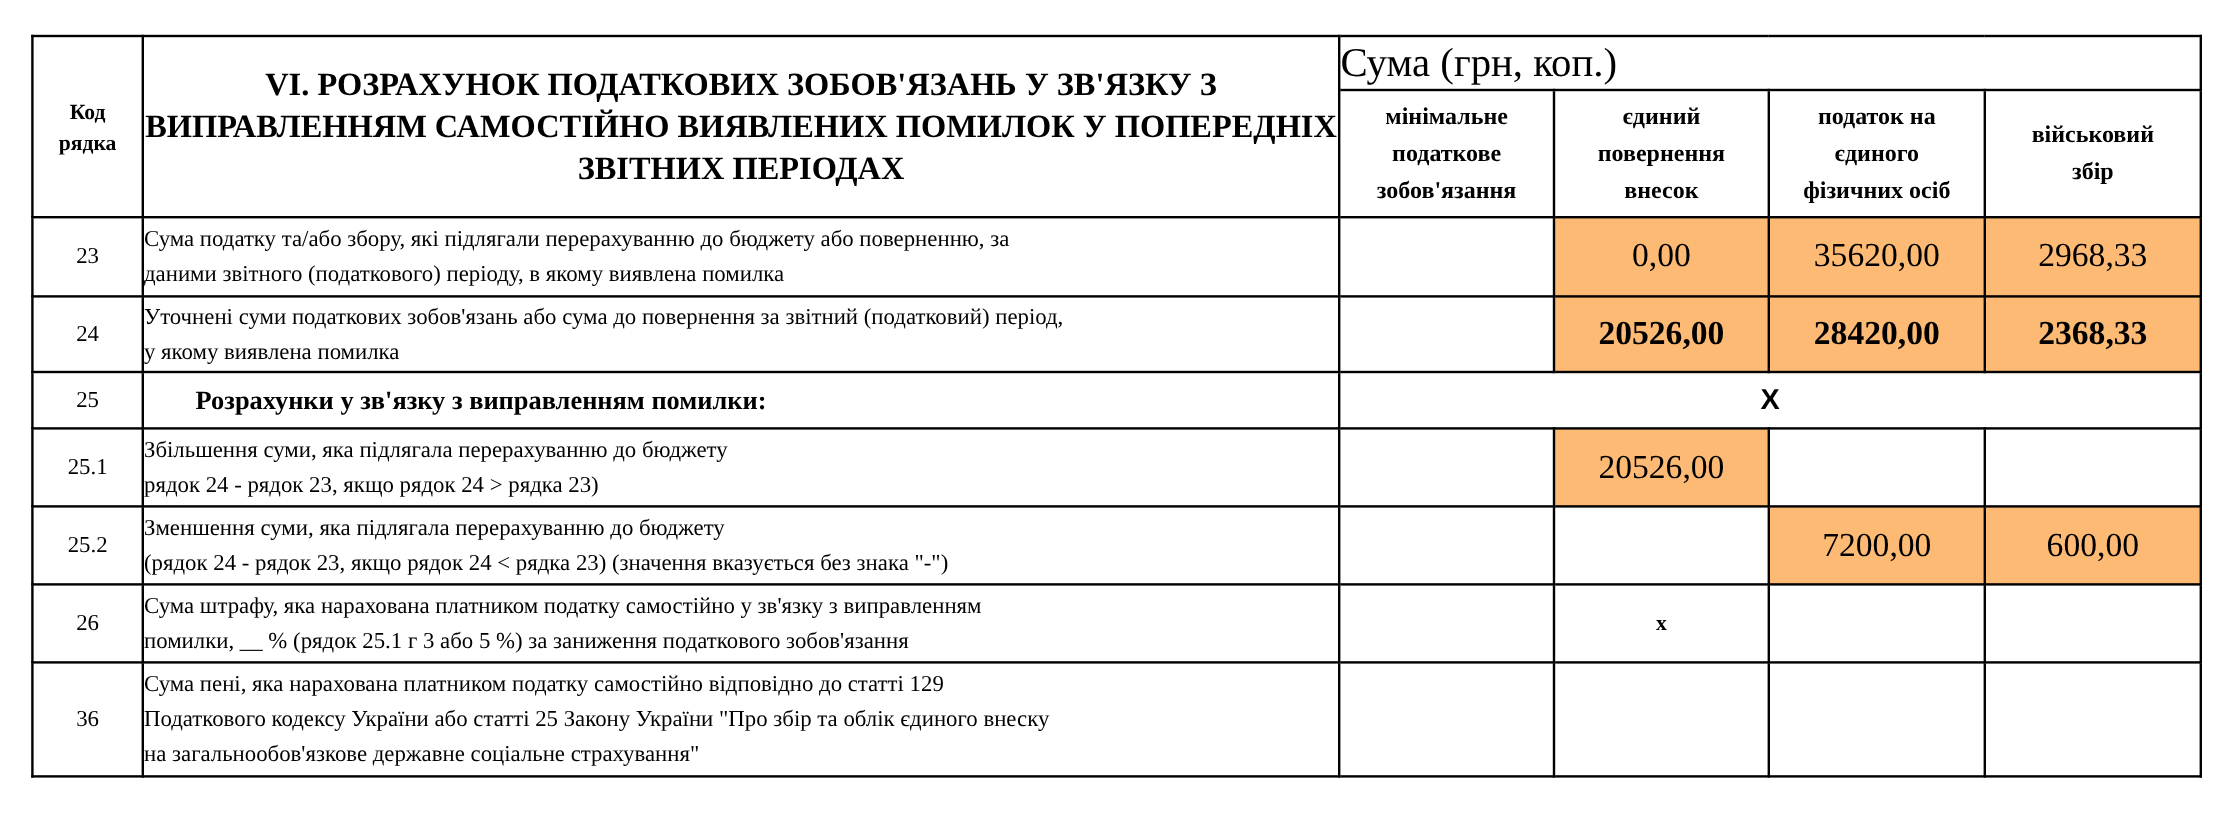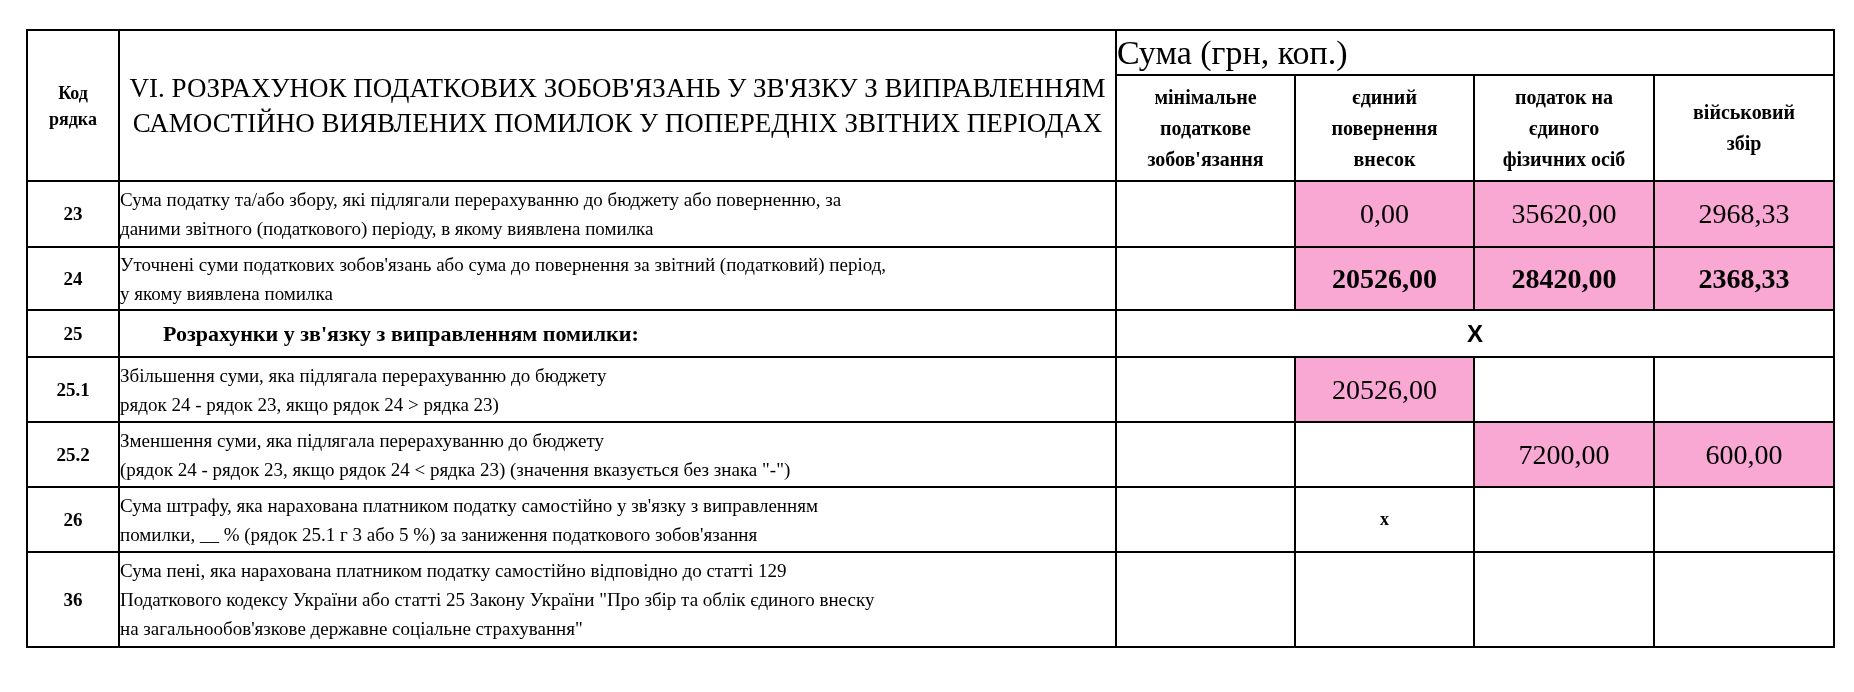--- a/index.html
+++ b/index.html
@@ -6,37 +6,37 @@
   body { width: 1854px; height: 692px; position: relative; overflow: hidden;
          font-family: "Liberation Serif", "DejaVu Serif", serif; color: #000; }
   table.form {
     position: absolute; left: 26px; top: 29px;
     border-collapse: collapse; table-layout: fixed;
     width: 1808px;
   }
   table.form td, table.form th {
     border: 2.5px solid #000; padding: 0; vertical-align: middle;
   }
-  .c-code { width: 92px; text-align: center; font-weight: bold; font-size: 19px; }
+  .c-code { width: 92px; text-align: center; font-weight: normal; font-size: 19px; }
   .c-desc { width: 997px; }
   .c-min  { width: 179px; }
   .c-esv  { width: 179px; }
   .c-pdfo { width: 180px; }
   .c-mil  { width: 180px; }
 
   th.h-code { font-size: 18px; line-height: 26px; font-weight: bold; }
-  th.h-title { font-size: 27px; font-weight: normal; line-height: 35px; text-align: center; padding: 0 20px; }
+  th.h-title { font-size: 27px; font-weight: bold; line-height: 35px; text-align: center; padding: 0 20px; }
   th.h-sum { height: 43px; font-size: 34px; font-weight: normal; text-align: left; }
   th.h-col { height: 104px; font-size: 20px; font-weight: bold; line-height: 31px; text-align: center; }
 
   td.desc { font-size: 19px; line-height: 29px; padding: 2px 6px; text-align: left; }
   td.desc.bold { font-weight: bold; font-size: 22px; padding-left: 43px; }
   td.val { font-size: 28px; text-align: center; }
   td.val.bold { font-weight: bold; }
-  td.yellow { background: #f9a8d4; }
+  td.yellow { background: #fdba74; }
   td.x-small { font-size: 18px; font-weight: bold; text-align: center; }
   td.x-merged { font-family: "Liberation Sans", "DejaVu Sans", sans-serif; font-size: 24px; font-weight: bold; text-align: center; }
 
   tr.r23 td { height: 64px; }
   tr.r24 td { height: 61px; }
   tr.r25 td { height: 45px; }
   tr.r251 td { height: 63px; }
   tr.r252 td { height: 63px; }
   tr.r26 td { height: 63px; }
   tr.r27 td { height: 93px; }

